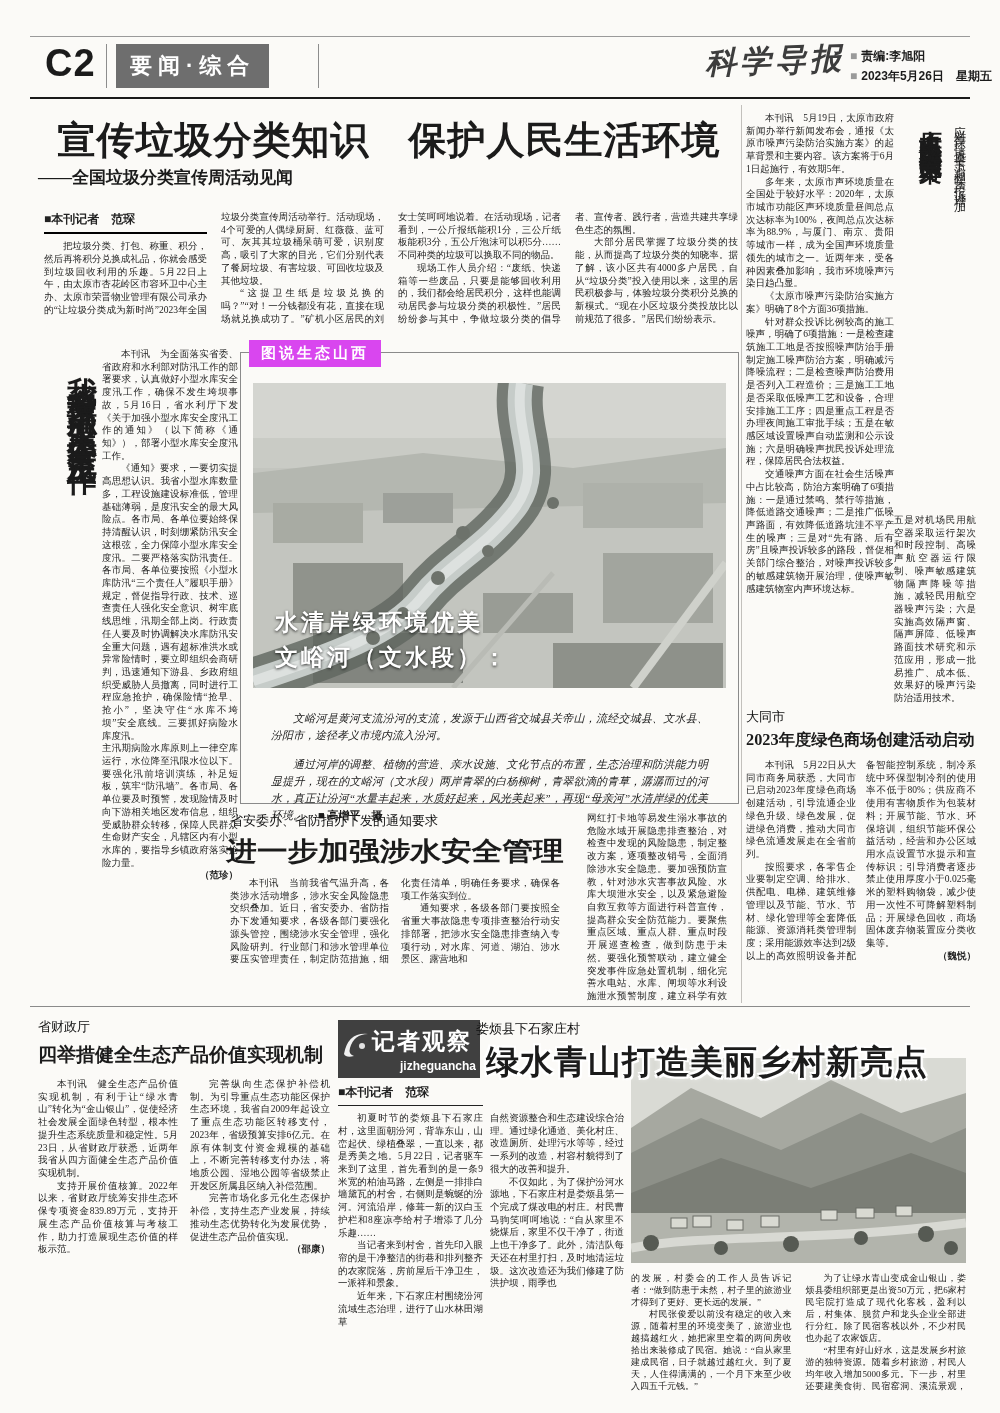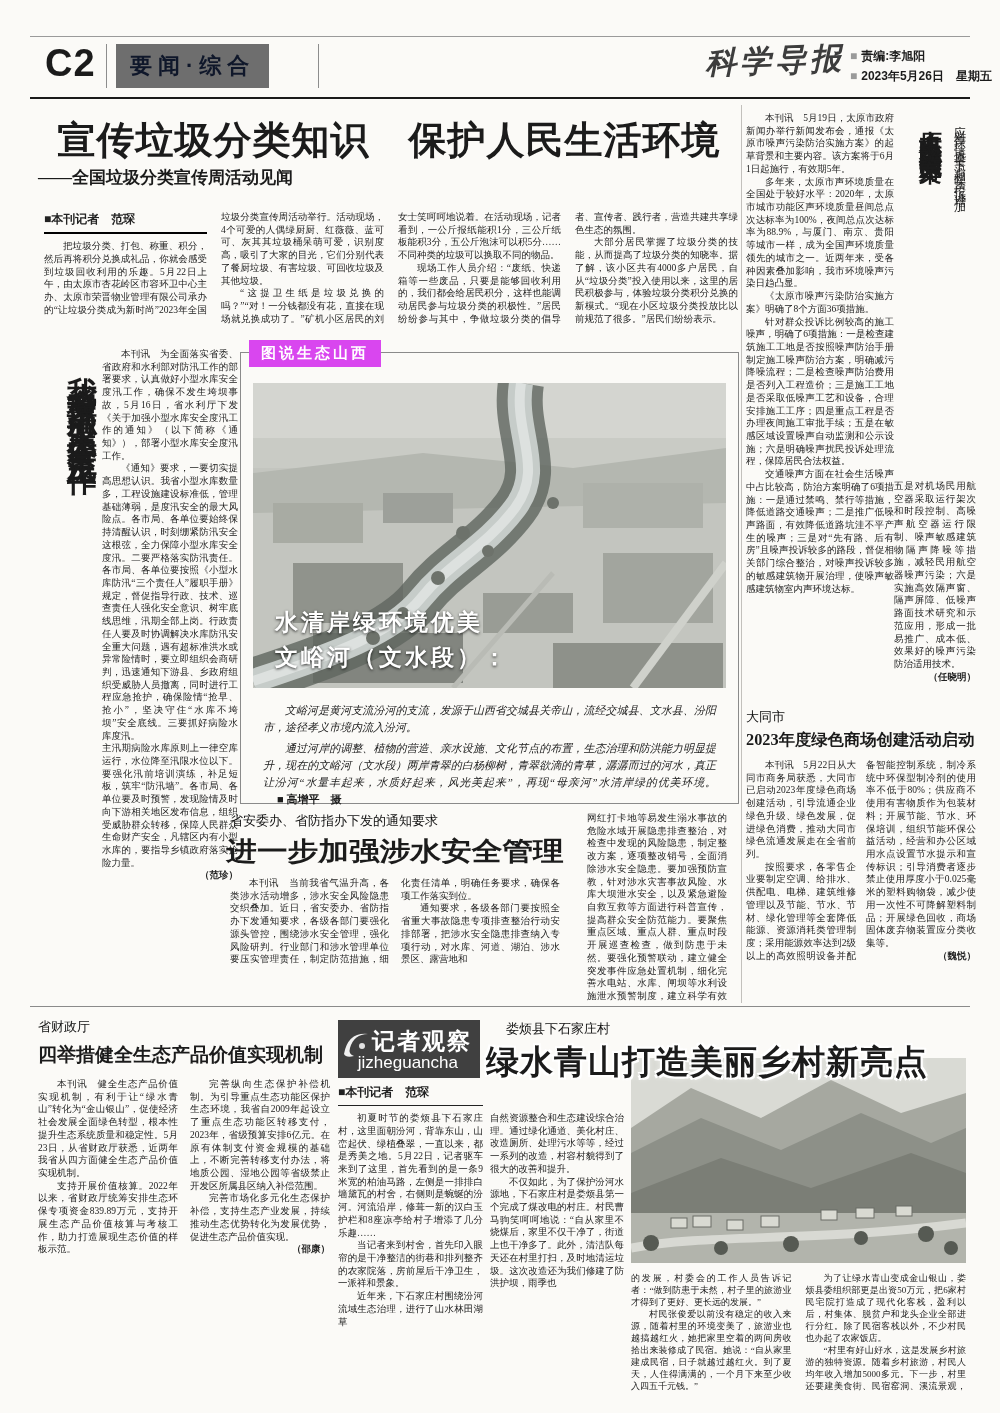--- a/index.html
+++ b/index.html
@@ -13,21 +13,21 @@
   .hr{position:absolute;background:#9a9a9a;height:1px;}
   .hr-top{left:30px;right:30px;top:36px;}
   .hr-header{left:30px;right:30px;top:97px;height:2px;background:#1a1a1a;}
   .hr-band{left:30px;right:30px;top:1006px;background:#8a8a8a;}
   .vr{position:absolute;width:1px;background:#c2c0bc;}
   .vr-right{left:741px;top:105px;height:898px;}
   
   .page-num{position:absolute;left:45px;top:42px;font-family:"Liberation Sans",sans-serif;
     font-size:38px;font-weight:bold;letter-spacing:1px;}
   .hd-bar{position:absolute;width:1px;height:44px;background:#8d8d8d;top:44px;}
-  .section-box{position:absolute;left:116px;top:44px;background:#6e6e6e;color:#0f172a;
+  .section-box{position:absolute;left:116px;top:44px;background:#6e6e6e;color:#ffffff;
     font-family:"Liberation Sans",sans-serif;font-weight:bold;font-size:22px;
     padding:7px 14px;letter-spacing:6px;}
   .masthead{position:absolute;left:705px;top:40px;font-size:31px;font-weight:bold;
     font-style:italic;transform:rotate(-2deg);letter-spacing:4px;color:#3d3d3d;}
   .hd-info{position:absolute;left:850px;top:46px;font-family:"Liberation Sans",sans-serif;
     font-size:12px;font-weight:bold;line-height:20px;white-space:nowrap;}
   .hd-info .sq{color:#9a9a9a;margin-right:4px;}
   
   .kicker{font-family:"Liberation Sans",sans-serif;font-size:13px;color:#111;}
   .btxt{font-size:9.5px;line-height:1.34;text-align:justify;color:#222;overflow:hidden;}
@@ -39,21 +39,21 @@
   .main-title{text-align:center;font-family:"Liberation Sans",sans-serif;font-weight:bold;
     font-size:38px;letter-spacing:1px;margin-top:12px;}
   .main-sub{text-align:left;font-size:17px;margin-top:0;font-weight:bold;}
   .main-body{position:absolute;left:6px;right:2px;top:108px;bottom:0;
     column-count:4;column-gap:14px;}
   .byline{font-family:"Liberation Sans",sans-serif;font-size:12px;font-weight:bold;
     border-bottom:2px solid #000;padding-bottom:5px;margin-bottom:6px;}
   
   .ty-art{position:absolute;left:746px;top:112px;width:230px;height:592px;display:flex;}
   .ty-body{width:148px;height:100%;}
-  .ty-right{width:82px;margin-left:0;display:flex;flex-direction:column;}
+  .ty-right{width:82px;margin-left:0;display:flex;flex-direction:column;gap:34px;}
   .ty-head{display:flex;flex-direction:row;height:360px;}
   .vtitle-big{writing-mode:vertical-rl;font-size:23px;font-weight:bold;letter-spacing:2px;
     width:46px;text-align:left;line-height:1.0;margin-left:2px;}
   .vkicker{writing-mode:vertical-rl;font-size:12px;letter-spacing:5px;width:26px;
     padding-top:4px;font-family:"Liberation Sans",sans-serif;}
   .ty-tail{flex:1;margin-top:8px;}
   
   .res-art{position:absolute;left:38px;top:348px;width:200px;height:652px;display:flex;}
   .res-title{writing-mode:vertical-rl;font-size:30px;font-weight:bold;letter-spacing:6px;
     width:60px;line-height:1.05;padding-top:4px;}
@@ -63,21 +63,21 @@
     border:1px solid #8a8a8a;background:#fbfaf7;}
   .photo-label{position:absolute;top:-13px;left:8px;background:#d946ef;color:#fff;
     font-family:"Liberation Sans",sans-serif;font-weight:bold;font-size:15px;
     padding:4px 12px;letter-spacing:3px;}
   .aerial{position:absolute;left:12px;right:12px;top:30px;height:305px;background:#b7bab4;overflow:hidden;}
   .overlay{position:absolute;left:22px;bottom:14px;color:#fff;
     font-family:"Liberation Sans",sans-serif;font-weight:bold;font-size:23px;
     letter-spacing:3px;line-height:1.5;text-shadow:0 1px 3px rgba(0,0,0,.8);}
   .caption{position:absolute;left:18px;right:18px;top:345px;font-style:italic;
     font-size:11px;line-height:1.55;text-align:justify;}
-  .caption p{margin:4px;text-indent:2em;}
+  .caption p{margin:12px;text-indent:2em;}
   .credit{font-style:normal;font-weight:bold;white-space:nowrap;padding-left:14px;}
   
   .ws-art{position:absolute;left:230px;top:812px;width:497px;height:192px;display:flex;gap:15px;}
   .ws-left{width:330px;}
   .ws-title{text-align:center;font-weight:bold;font-size:26px;margin-top:4px;
     transform:scaleX(1.18);transform-origin:center;}
   .ws-body2{column-count:2;column-gap:12px;height:128px;margin-top:8px;}
   .ws-right{flex:1;margin-left:12px;height:100%;}
   
   .dt-art{position:absolute;left:746px;top:708px;width:230px;height:296px;}
@@ -86,23 +86,23 @@
   .dt-body{column-count:2;column-gap:10px;height:238px;margin-top:8px;}
   
   .fin-art{position:absolute;left:38px;top:1018px;width:292px;height:388px;}
   .fin-title{font-weight:bold;font-size:19px;margin-top:6px;white-space:nowrap;}
   .fin-body{column-count:2;column-gap:12px;height:330px;margin-top:10px;}
   
   .ob{position:absolute;left:338px;top:1018px;width:628px;height:392px;}
   .ob-logo{position:absolute;left:0;top:2px;width:142px;height:58px;background:#404040;
     color:#fff;font-family:"Liberation Sans",sans-serif;overflow:hidden;}
   .ob-logo .cn{position:absolute;left:34px;top:6px;font-size:23px;font-weight:bold;letter-spacing:2px;}
-  .ob-logo .en{position:absolute;right:22px;bottom:5px;font-size:17px;font-weight:normal;}
+  .ob-logo .en{position:absolute;right:4px;bottom:5px;font-size:12px;font-weight:bold;}
   .ob-logo svg{position:absolute;left:2px;top:4px;}
-  .ob-kicker{position:absolute;left:168px;top:2px;}
+  .ob-kicker{position:absolute;left:138px;top:2px;}
   .ob-title{position:absolute;left:148px;top:22px;width:478px;z-index:3;
     font-family:"Liberation Sans",sans-serif;font-weight:bold;font-size:33px;letter-spacing:1px;
     text-shadow:-2px -2px 0 #fff,2px -2px 0 #fff,-2px 2px 0 #fff,2px 2px 0 #fff,0 0 6px #fff;}
   .ob-photo{position:absolute;left:293px;top:40px;width:335px;height:205px;background:#9aa096;overflow:hidden;}
   .ob-colA{position:absolute;left:0;top:66px;width:145px;height:322px;}
   .ob-colB{position:absolute;left:152px;top:94px;width:134px;height:296px;}
   .ob-colCD{position:absolute;left:293px;top:254px;width:335px;height:136px;
     column-count:2;column-gap:14px;font-size:9px;}
   .ob-byline{font-family:"Liberation Sans",sans-serif;font-size:12px;font-weight:bold;
     border-bottom:1px solid #222;padding-bottom:5px;margin-bottom:6px;text-indent:0;}

